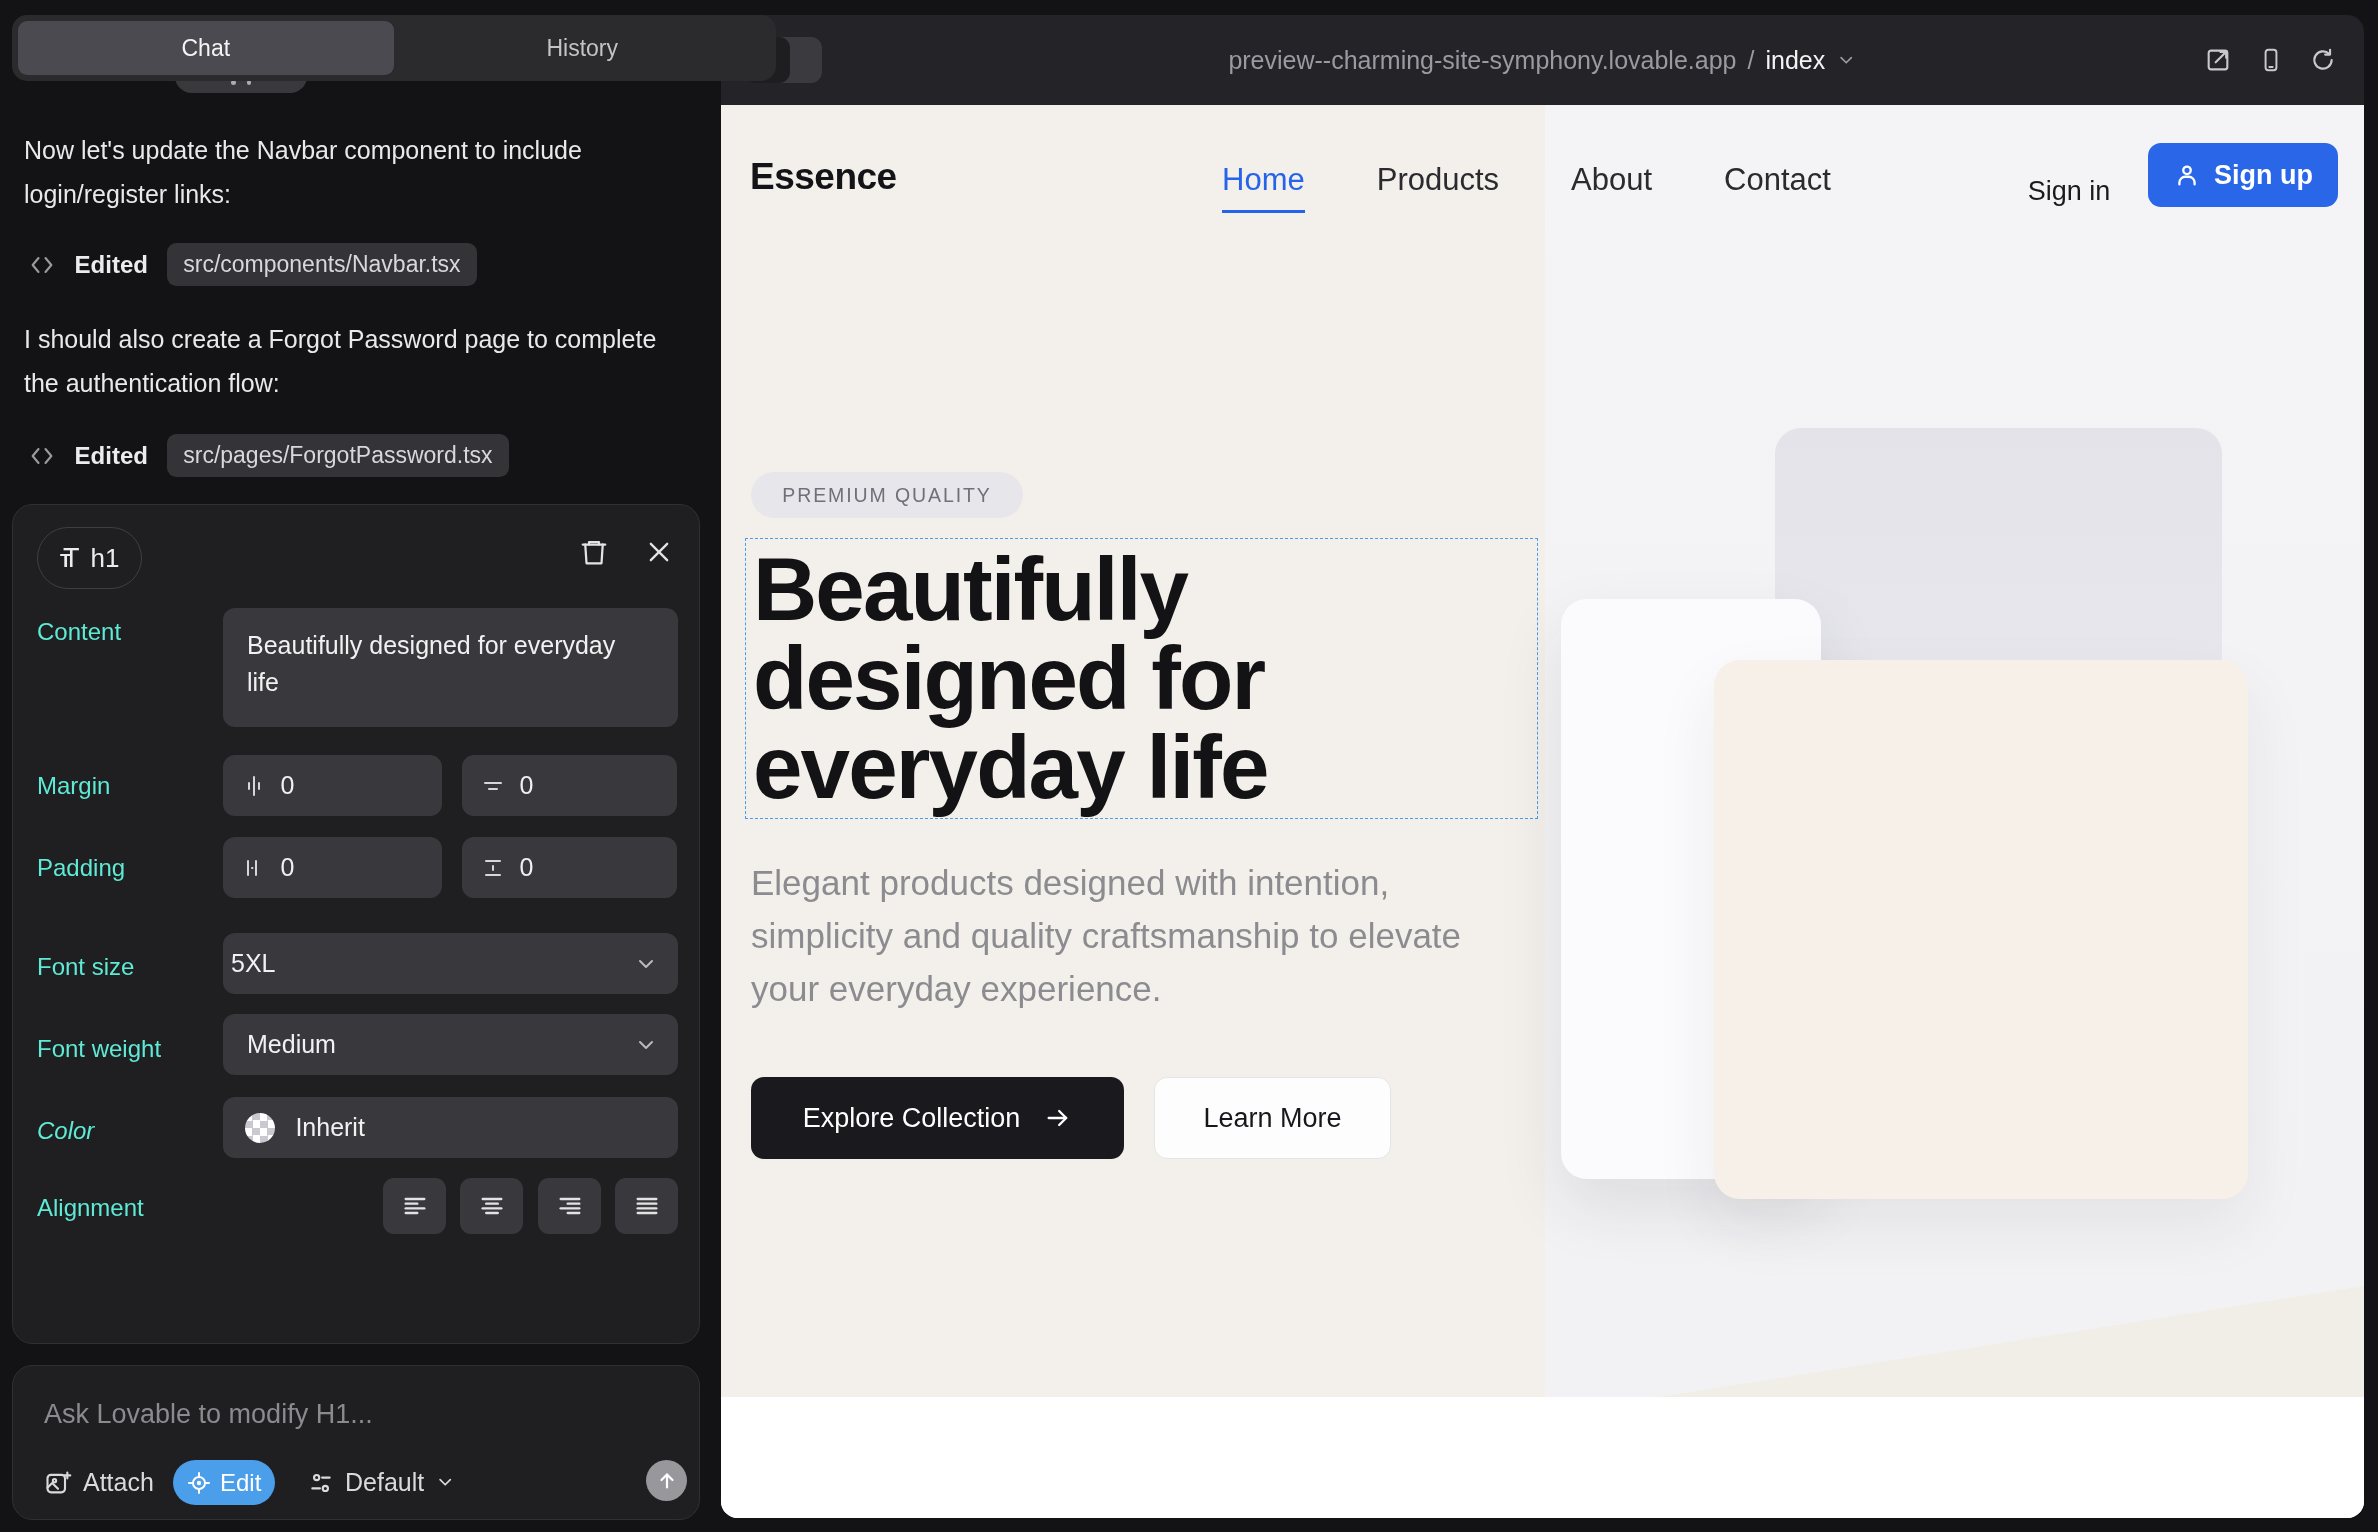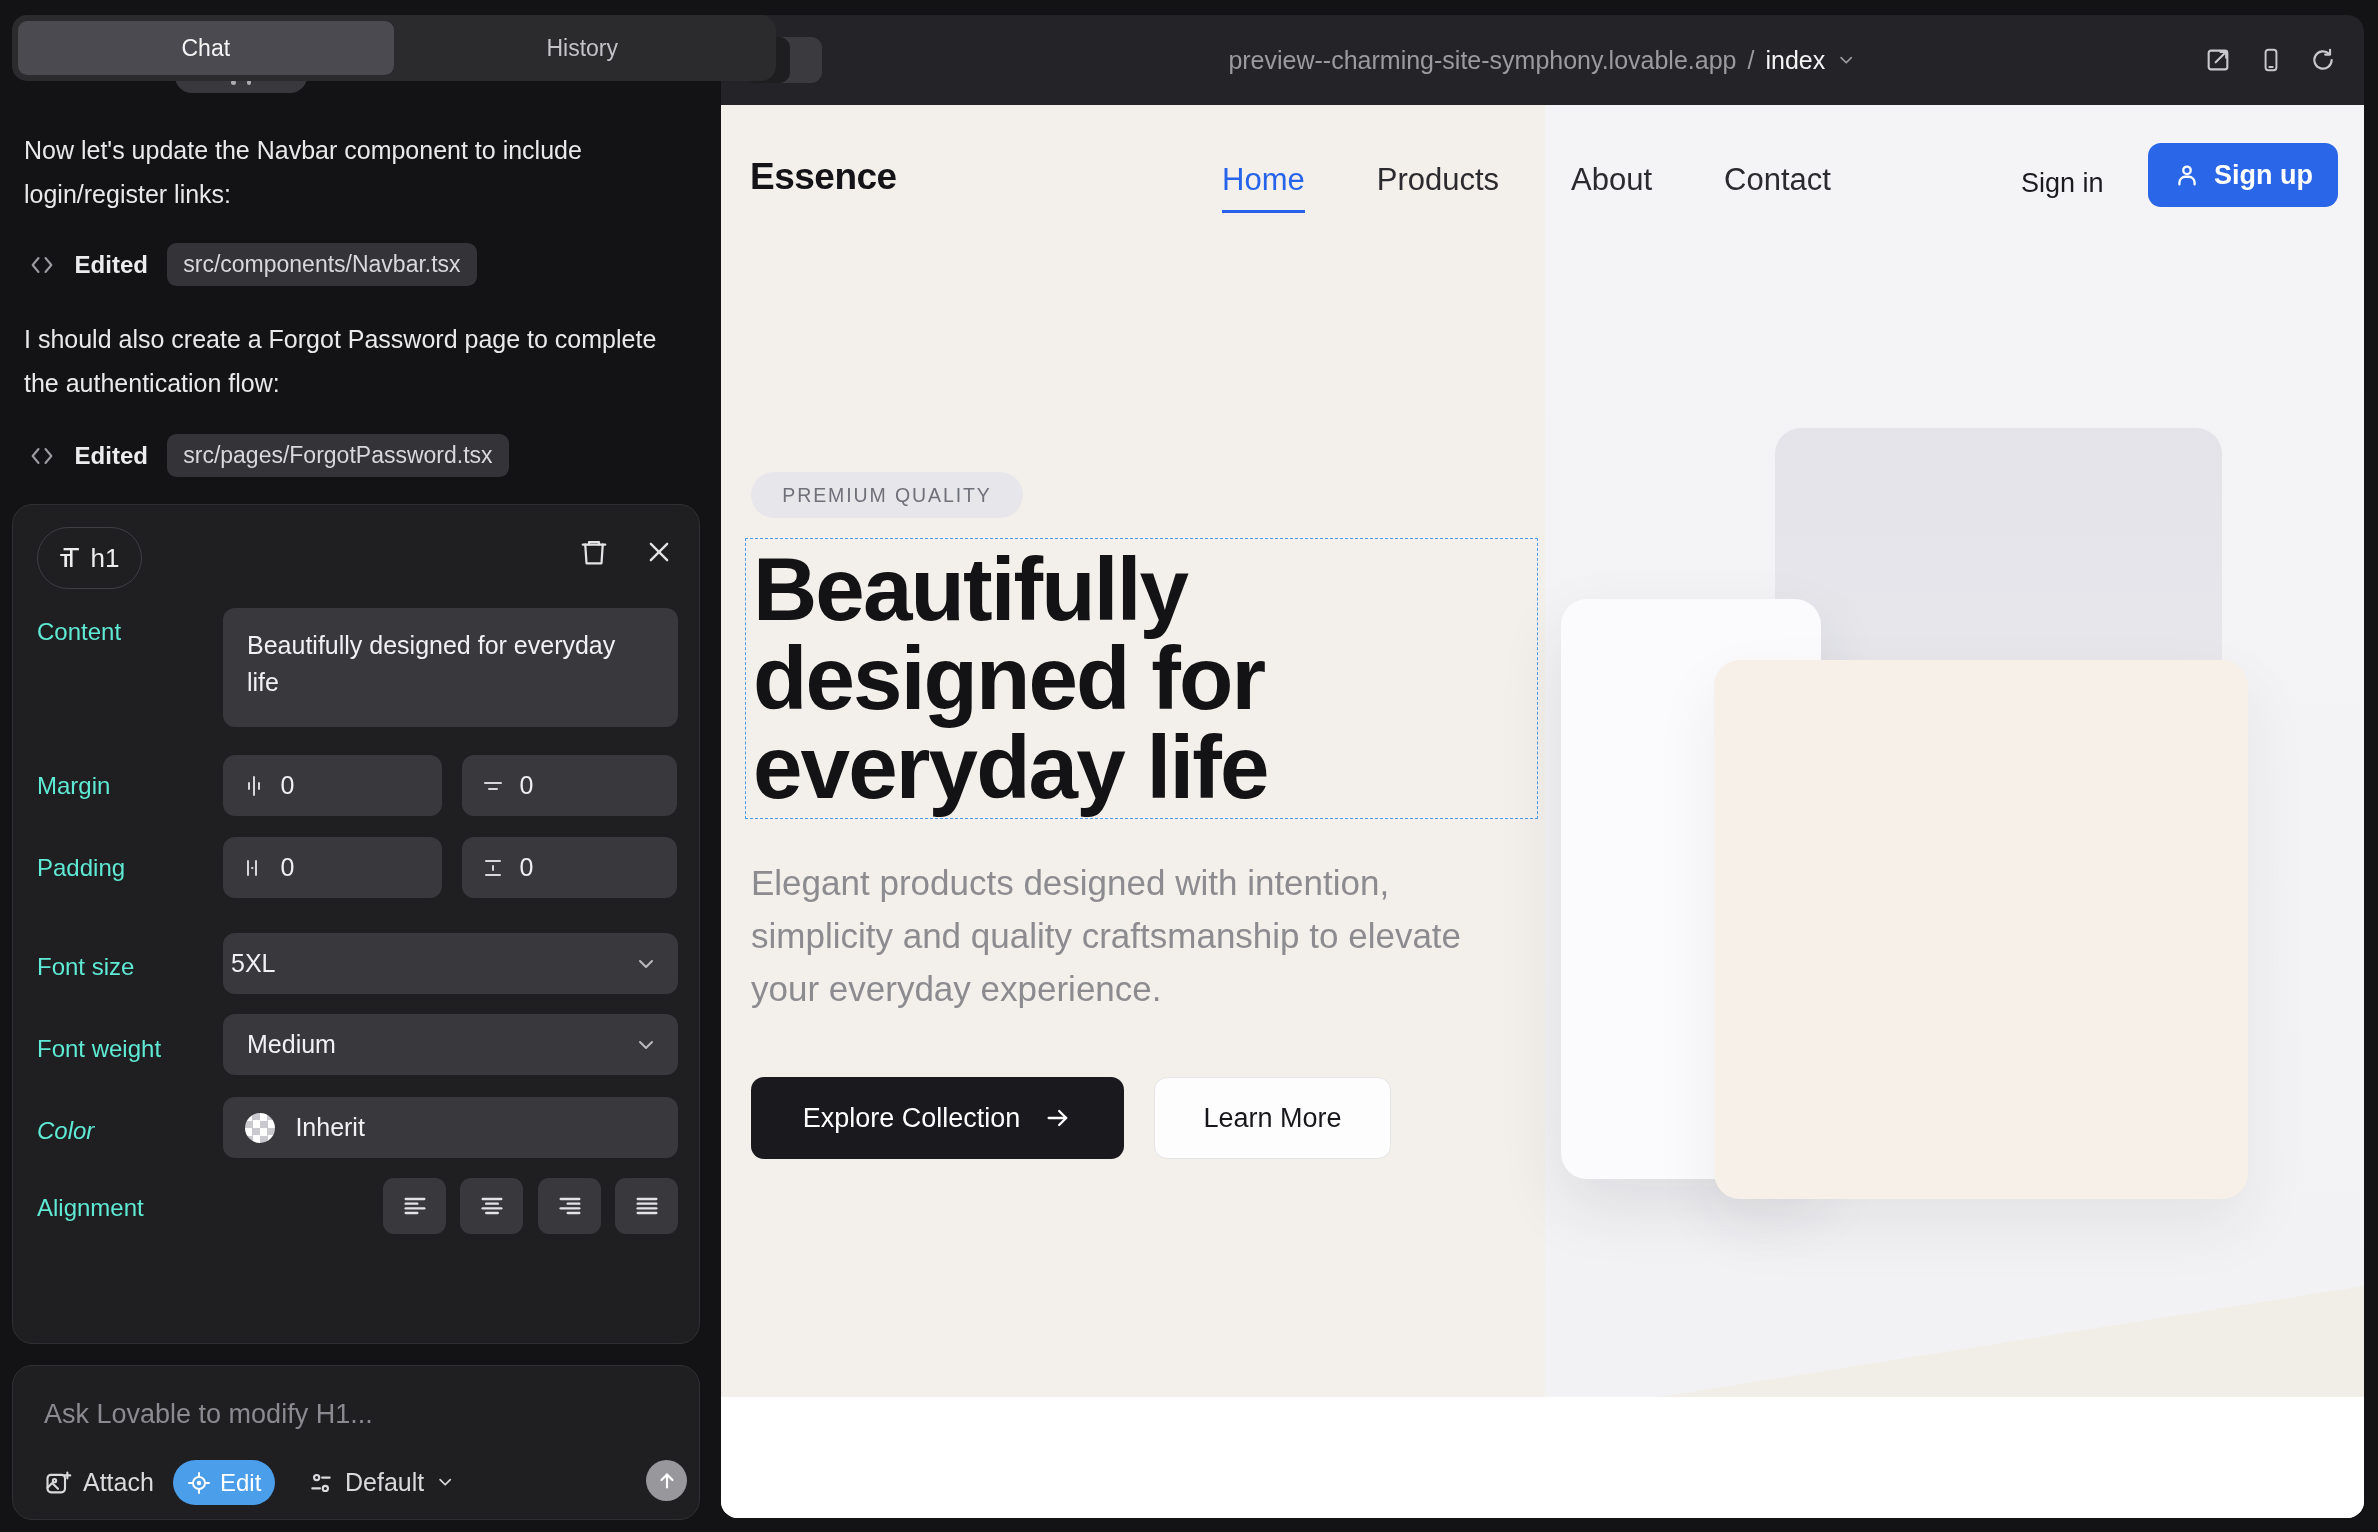--- a/index.html
+++ b/index.html
@@ -62,21 +62,21 @@
   #hero-left-bg { position:absolute; left:0; top:0; width:824px; height:100%; background:#F3F0EB; }
   #hero-right-bg { position:absolute; left:824px; top:0; right:0; height:100%; background:linear-gradient(180deg,#F4F4F6,#F2F2F4); }
   #wedge { position:absolute; right:0; bottom:0; width:705px; height:111px; background:#F1EEE7; clip-path:polygon(0 100%, 100% 0, 100% 100%); }
 
   #site-nav { position:absolute; left:0; top:0; width:100%; height:144px;padding-left:48px; }
   #brand { position:absolute; left:29px; top:51px; font-size:37px; font-weight:700; color:#141418; letter-spacing:-0.5px; }
   #nav-links { position:absolute; left:457px; top:57px; display:flex; gap:72px; font-size:31px; color:#2A2A2F;margin-left:44px; }
   #nav-links .link { cursor:pointer; position:relative; }
   #nav-links .link.active { color:#2563EB; }
   #nav-links .link.active::after { content:""; position:absolute; left:0; right:0; bottom:-15px; height:2.8px; background:#2563EB; }
-  #sign-in { position:absolute; left:1300px; top:63px; width:96px; font-size:27px; color:#1B1B1F; cursor:pointer; }
+  #sign-in { position:absolute; left:1300px; top:71px; width:96px; text-align:center; font-size:27px; color:#1B1B1F; cursor:pointer; }
   #sign-up { position:absolute; left:1427px; top:38px; width:190px; height:64px; background:#2A66E8; border-radius:13px; display:flex; align-items:center; justify-content:center; gap:13px; color:#FFFFFF; font-size:27px; font-weight:600; cursor:pointer; }
 
   #badge-pill { position:absolute; left:30px; top:367px; width:272px; height:46px; border-radius:927px; background:#E7E6EB; color:#70707A; font-size:19.5px; letter-spacing:1.9px; font-weight:500; display:flex; align-items:center; justify-content:center; }
   #selection { position:absolute; left:24px; top:433px; width:793px; height:281px; border:1.9px dashed #4A9BE8; }
   #hero-heading { position:absolute; left:32px; top:440px; width:770px; font-size:89px; line-height:89px; font-weight:600; letter-spacing:-1.9px; color:#131316; }
   #hero-desc { position:absolute; left:30px; top:751px; width:751px; font-size:35px; line-height:53px; color:#8B8B90; }
   #cta-primary { position:absolute; left:30px; top:972px; width:373px; height:82px; background:#1A1A1E; border-radius:13px; display:flex; align-items:center; justify-content:center; gap:24px; color:#FFFFFF; font-size:27px; cursor:pointer; }
   #cta-secondary { position:absolute; left:433px; top:972px; width:237px; height:82px; background:#FDFDFE; border:1.9px solid #E5E5E8; border-radius:13px; display:flex; align-items:center; justify-content:center; color:#18181C; font-size:27px; cursor:pointer; }
 
   #img-gray { position:absolute; left:1054px; top:323px; width:447px; height:422px; border-radius:26px; background:linear-gradient(180deg,#E3E3E9,#E9E9EE); z-index:1; }

